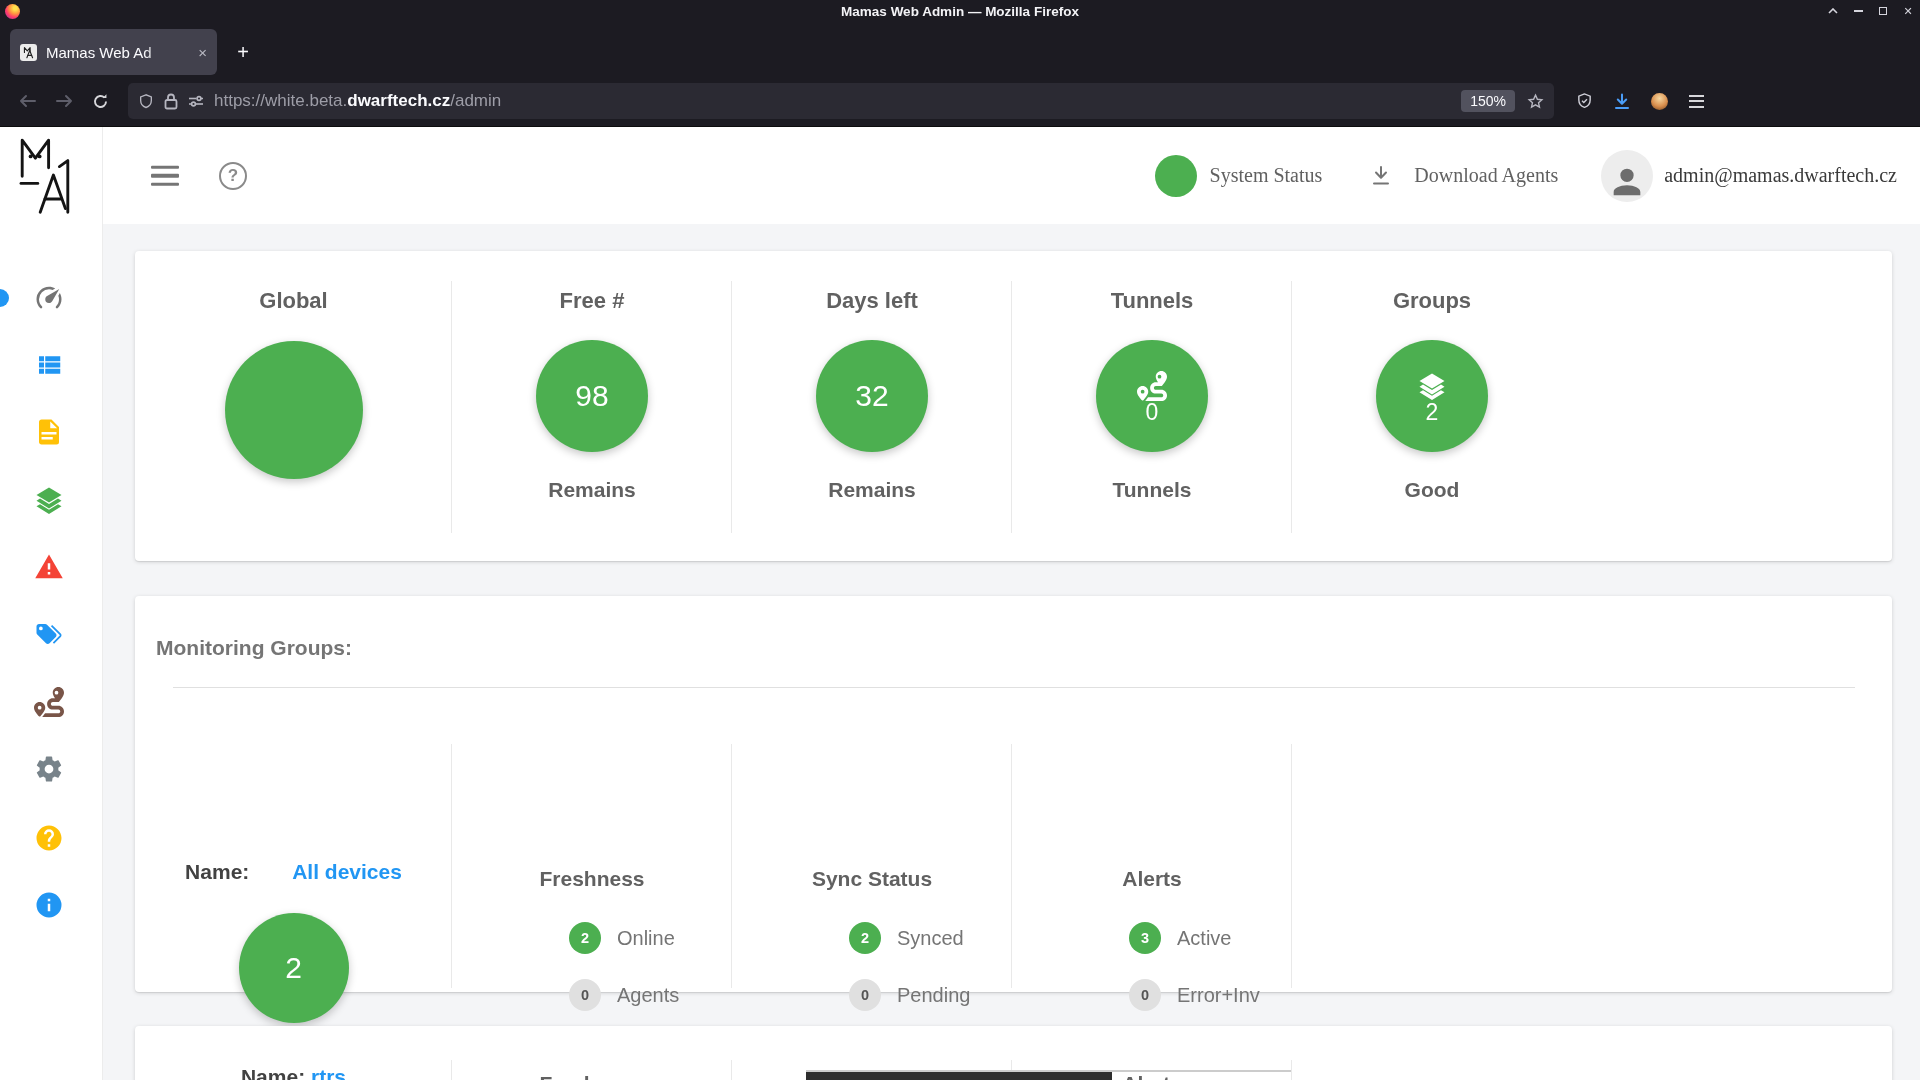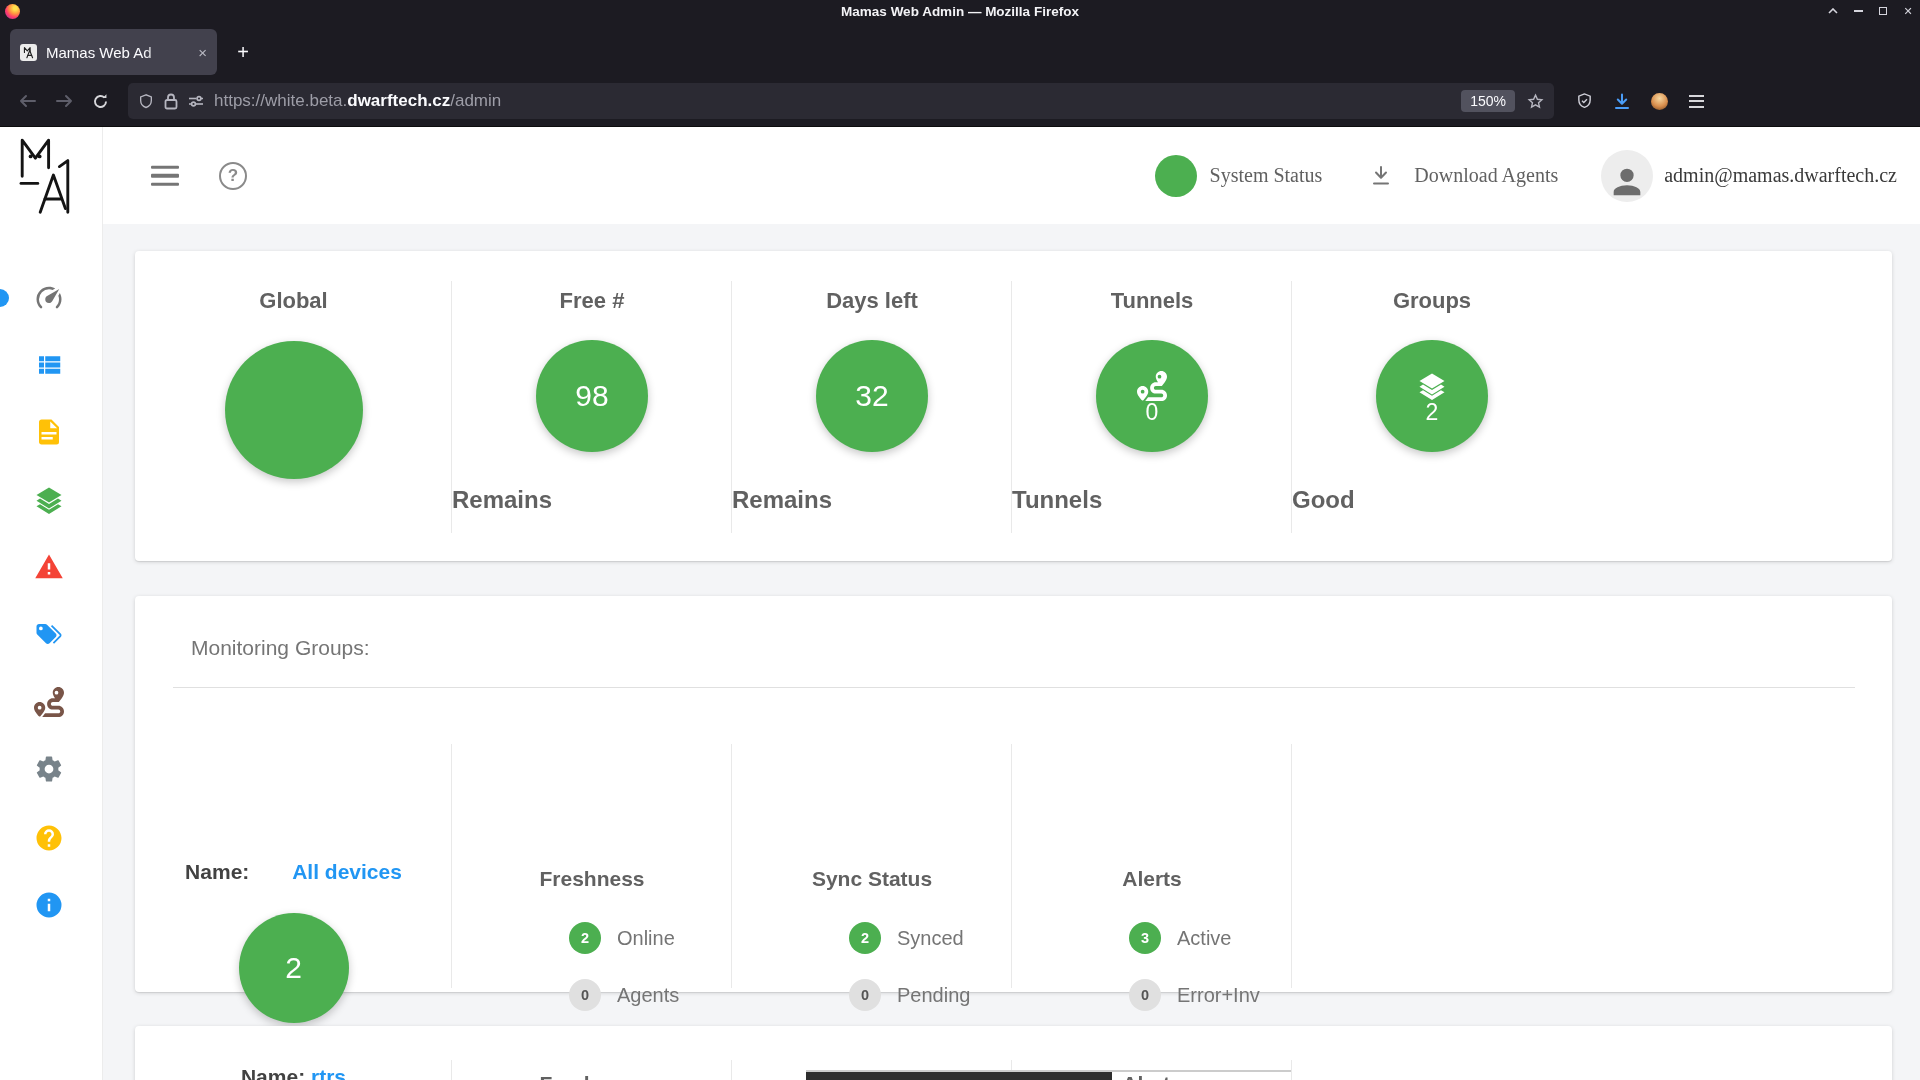--- a/index.html
+++ b/index.html
@@ -83,23 +83,23 @@
     content:""; position:absolute; right:0; top:30px; bottom:28px; width:1px; background:#e9e9e9; }
   .sum-title { position:absolute; top:37px; left:0; right:0; text-align:center; font-size:22px; font-weight:bold; color:#616161; }
   .circle { position:absolute; left:50%; transform:translateX(-50%); border-radius:50%; background:#4caf50;
     color:#fff; display:flex; flex-direction:column; align-items:center; justify-content:center;
     box-shadow:0 3px 8px rgba(0,0,0,.22); }
   .circle.normal { top:89px; width:112px; height:112px; }
   .circle.large { top:90px; width:138px; height:138px; }
   .circle .num { font-size:30px; }
   .circle .num.small { font-size:23px; margin-top:-2px; }
   .circle .cicon { margin-top:4px; }
-  .sum-sub { position:absolute; top:235px; left:0; right:0; font-size:24px; font-weight:bold; color:#616161; }
-
-  .mg-title { position:absolute; left:56px; top:40px; font-size:21px; font-weight:normal; color:#757575; }
+  .sum-sub { position:absolute; top:227px; left:0; right:0; text-align:center; font-size:21px; font-weight:bold; color:#616161; }
+
+  .mg-title { position:absolute; left:21px; top:40px; font-size:21px; font-weight:bold; color:#757575; }
   .mg-divider { position:absolute; left:38px; right:37px; top:91px; height:1px; background:#e0e0e0; }
   .mg-row { position:absolute; left:0; right:0; top:110px; bottom:0; display:flex; }
   .mg-row .sumcol.c1::after, .mg-row .sumcol.c2::after, .mg-row .sumcol.c3::after, .mg-row .sumcol.c4::after {
     content:""; position:absolute; right:0; top:38px; bottom:4px; width:1px; background:#e9e9e9; }
   .name-line { position:absolute; top:154px; left:0; right:0; text-align:center; font-size:21px; font-weight:bold; color:#424242; white-space:nowrap; }
   .name-line a { color:#2196f3; text-decoration:none;margin-left:37px; }
   .mg-circle { position:absolute; left:50%; transform:translateX(-50%); top:207px; width:110px; height:110px;
     border-radius:50%; background:#4caf50; color:#fff; font-size:30px; display:flex; align-items:center; justify-content:center;
     box-shadow:0 3px 8px rgba(0,0,0,.22); }
   .col-head { position:absolute; top:161px; left:0; right:0; text-align:center; font-size:21px; font-weight:bold; color:#616161; }

